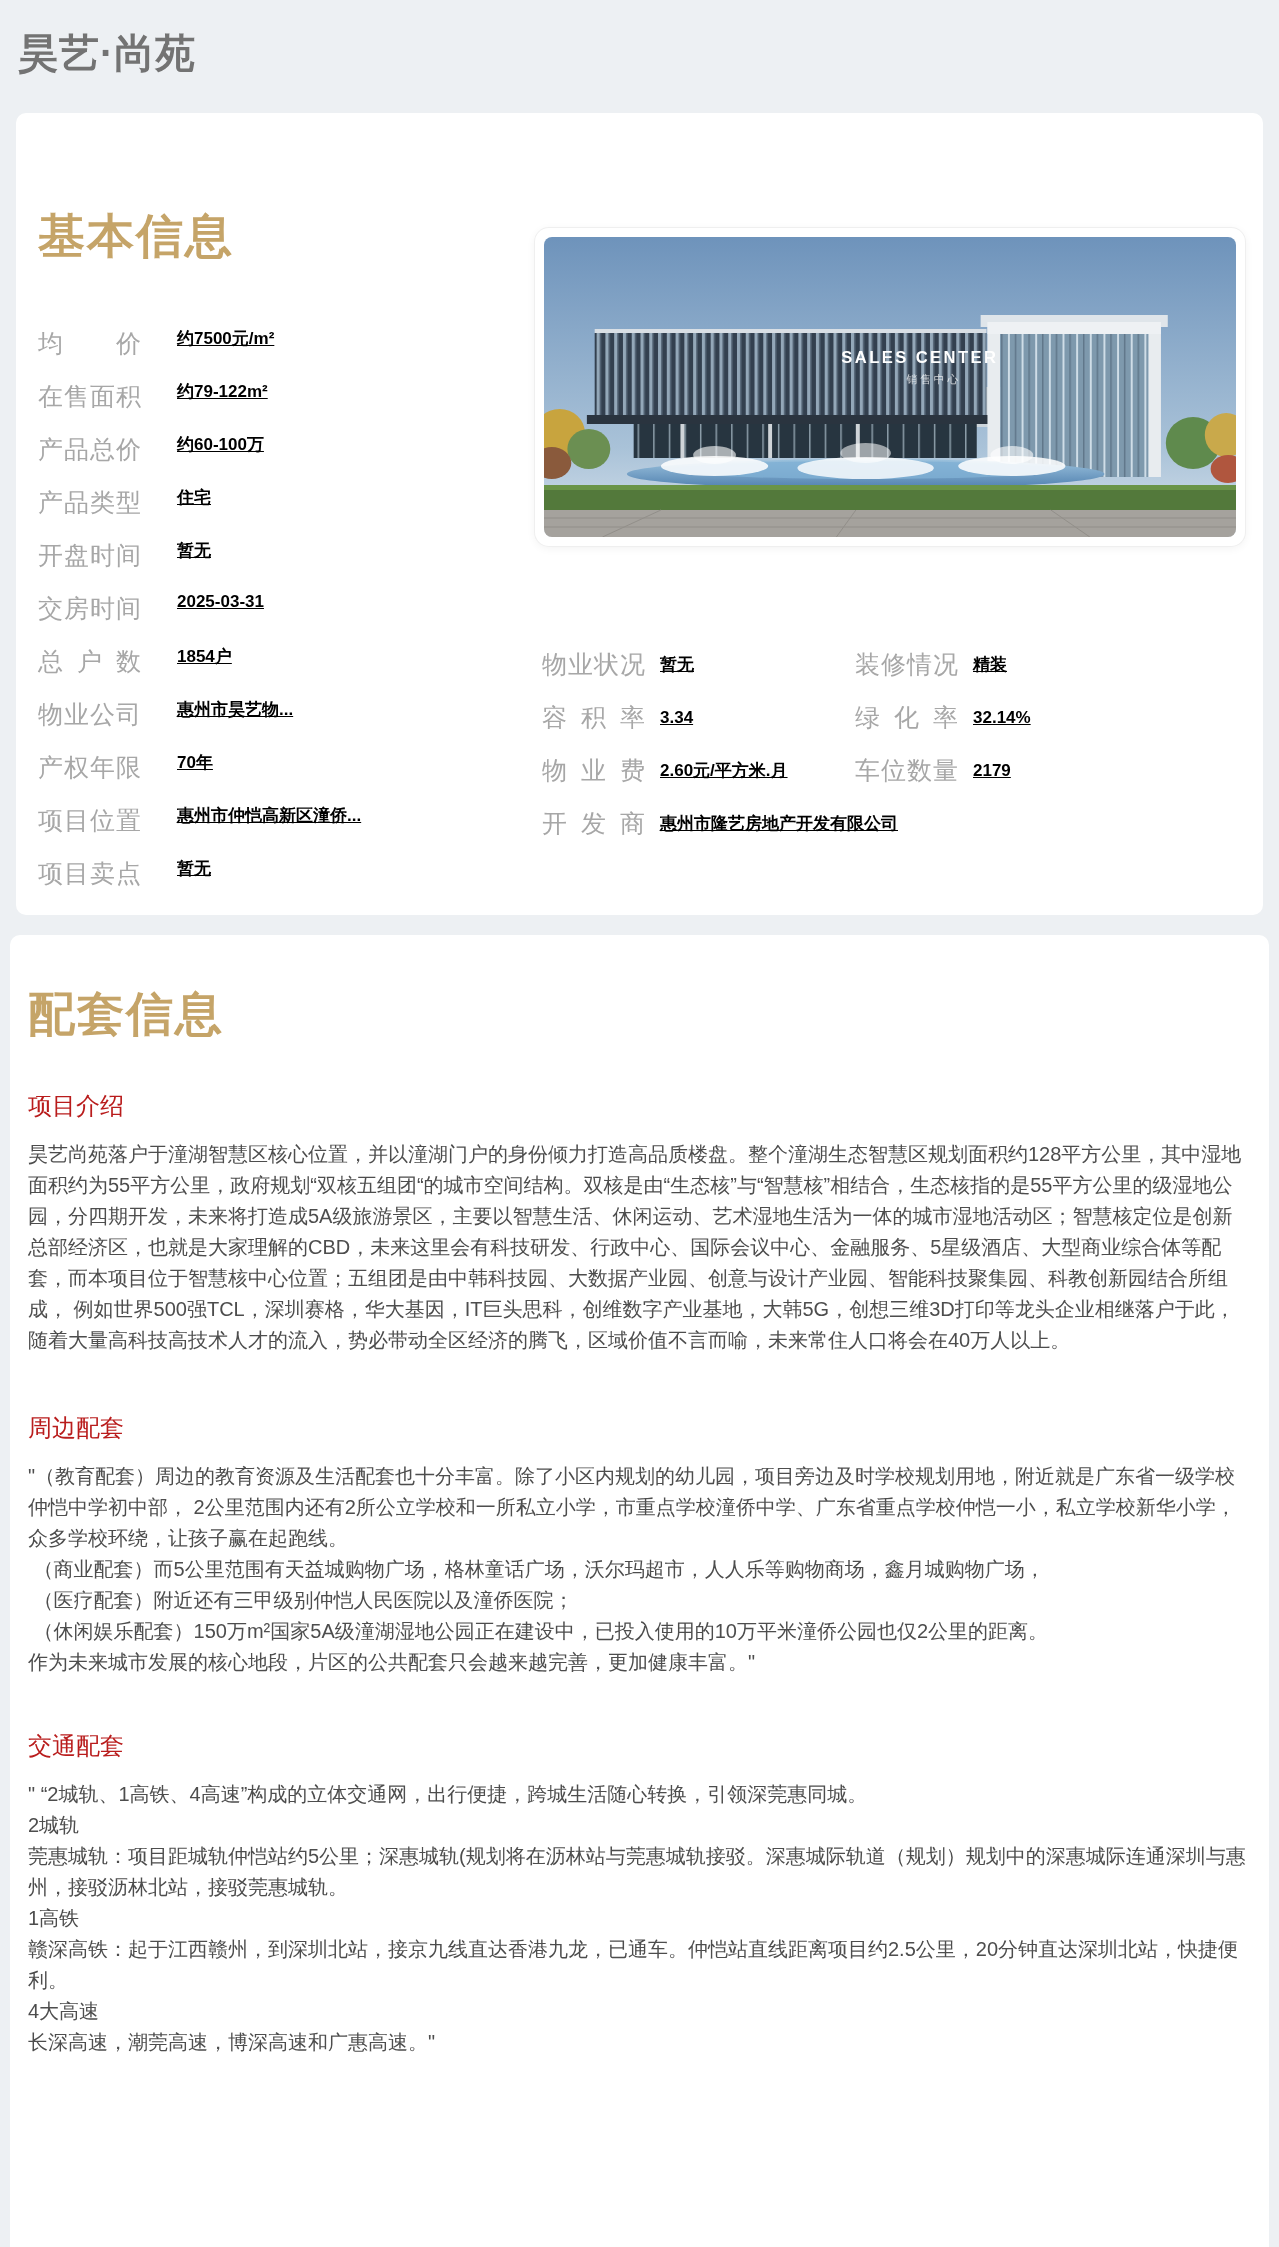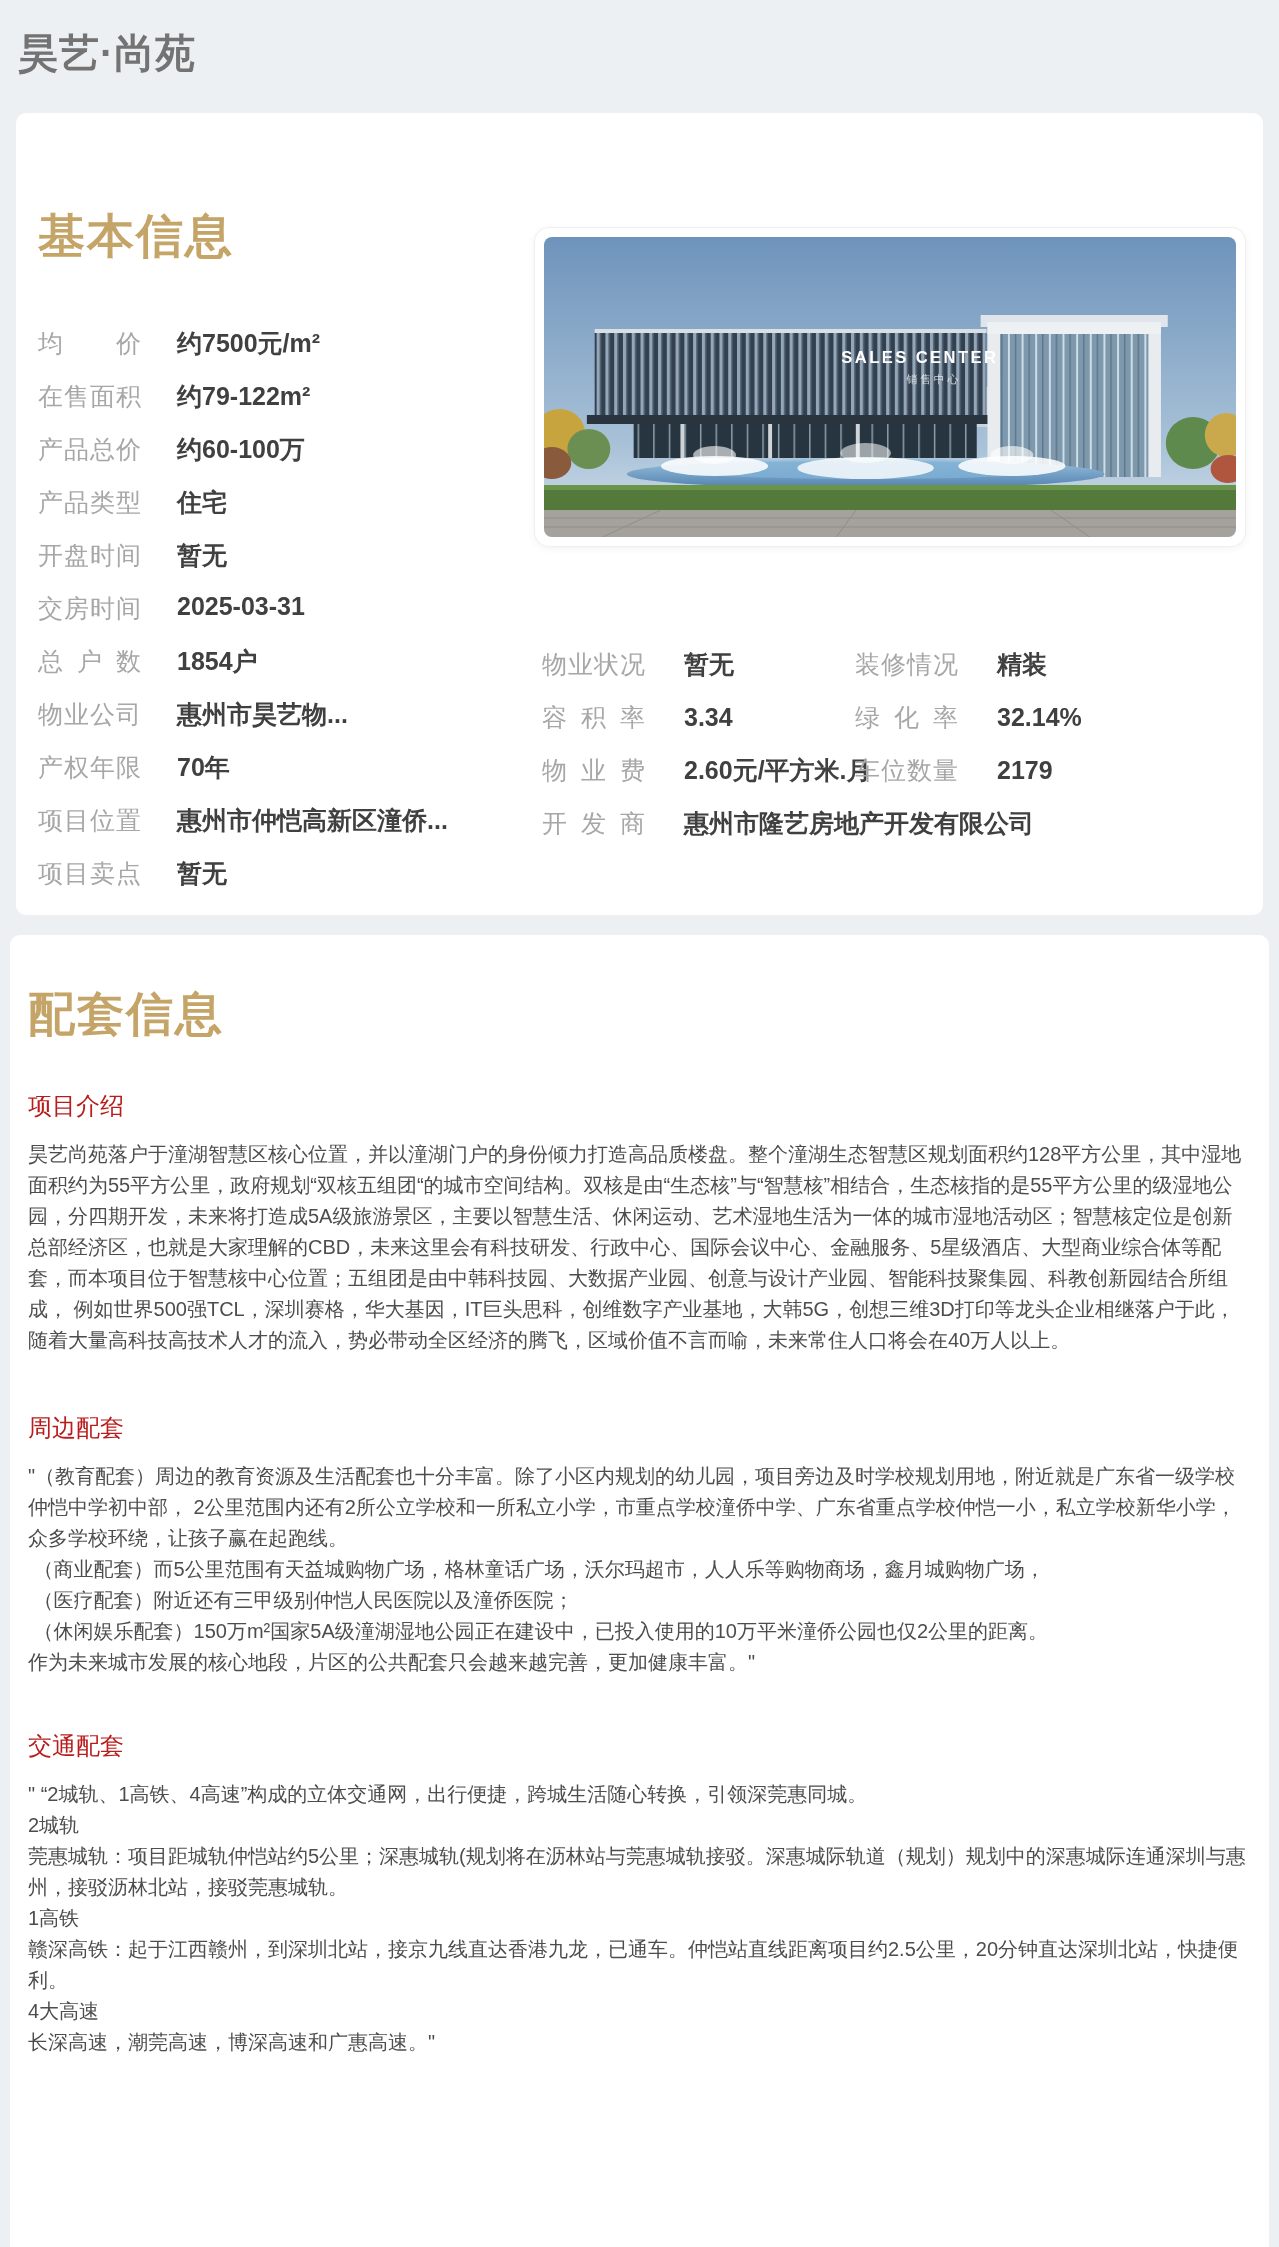--- a/index.html
+++ b/index.html
@@ -22,31 +22,31 @@
     margin:0;font-size:47px;font-weight:700;color:#c5a468;letter-spacing:2px;line-height:1.3;
   }
   .card-basic .sec-title{position:absolute;left:22px;top:92px;}
   
   .left-rows{position:absolute;left:22px;top:214px;width:490px;}
   .row{height:53px;display:flex;align-items:flex-start;}
   .lbl{
     display:inline-block;width:103px;color:#a7a7a7;font-size:25px;
     text-align:justify;text-align-last:justify;flex:none;
   }
-  .val{color:#404040;font-size:25px;font-weight:600;white-space:nowrap;}
+  .val{color:#000000;font-size:17px;font-weight:600;white-space:nowrap;text-decoration:underline;}
   .left-rows .val{margin-left:36px;}
   .photo{
     position:absolute;left:519px;top:115px;width:710px;height:318px;margin:0;
     background:#fff;border-radius:14px;padding:9px;box-sizing:border-box;
     box-shadow:0 0 0 1px #efefef,0 2px 10px rgba(0,0,0,.06);
   }
   .photo svg{width:100%;height:100%;display:block;border-radius:8px;}
   .right-rows{position:absolute;left:526px;top:525px;width:720px;}
   .rrow{height:53px;display:flex;align-items:center;}
-  .cell{display:flex;align-items:center;gap:24px;}
+  .cell{display:flex;align-items:center;}
   .cellA{width:313px;flex:none;}
   .right-rows .val{margin-left:15px;}
   
   .card-fac{padding:48px 18px 0;box-sizing:border-box;}
   .sub{
     margin:0;font-size:24px;font-weight:400;color:#b91c1c;line-height:31px;
   }
   .sub-intro{margin-top:46px;}
   .sub-around{margin-top:56px;}
   .sub-traffic{margin-top:52px;}

